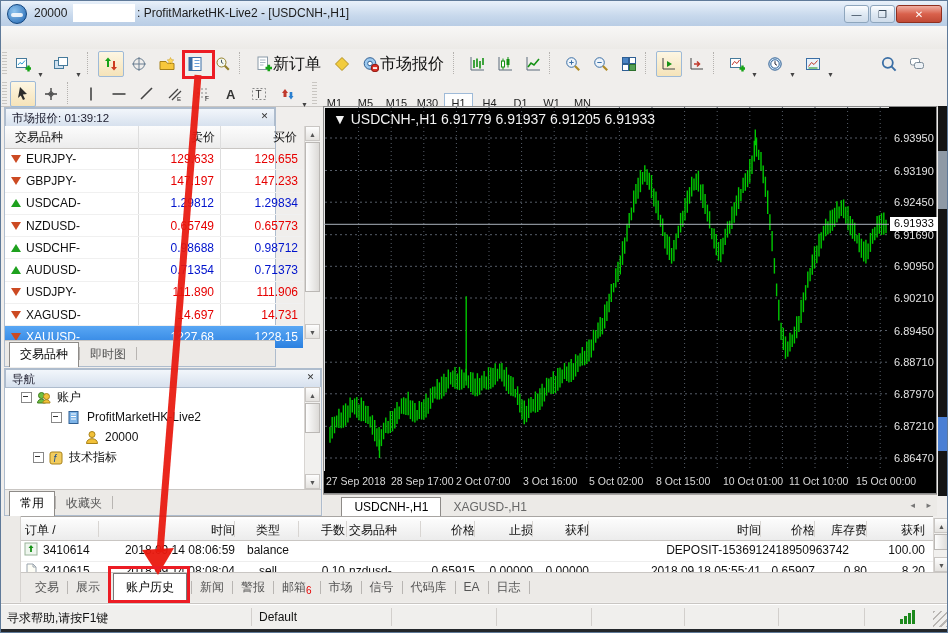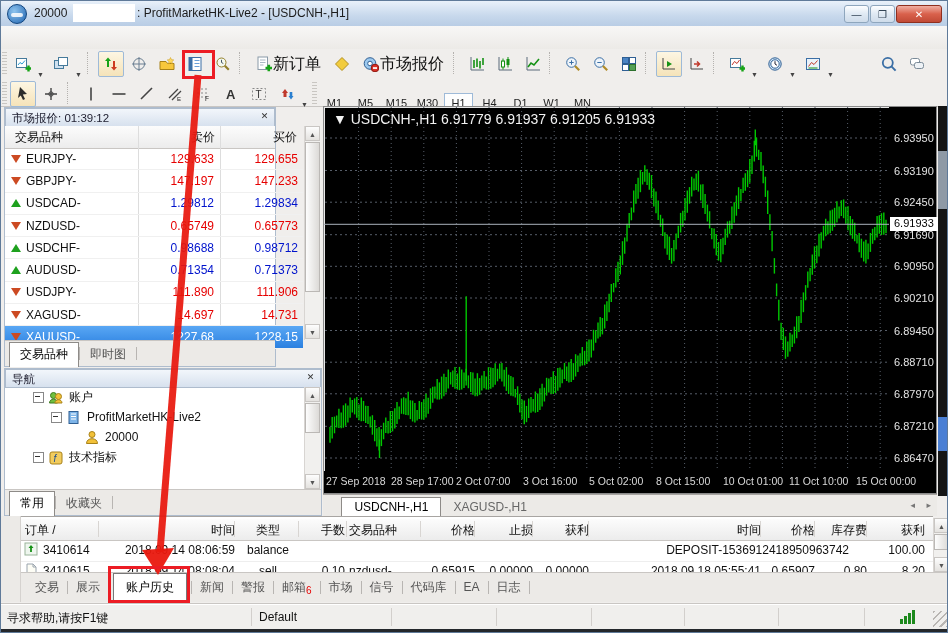--- a/index.html
+++ b/index.html
@@ -383,21 +383,21 @@
     </div>
     <div class="ptabs" id="mw-tabs"><span class="ptab active">交易品种</span><span class="tt-sep"></span><span class="ptab">即时图</span><span class="tt-sep"></span></div>
   </div>
 
   <div id="nav-panel" class="abs">
     <div class="panel-title">
       <span>导航</span>
       <span class="panel-x">✕</span>
     </div>
     <div id="nav-tree">
-        <div class="nav-item" style="padding-left: 28px;">
+        <div class="nav-item" style="padding-left: 16px;">
           <span class="expander"></span>
           <span class="nav-ico"><svg width="16" height="15" viewBox="0 0 16 15">
               <circle cx="5.5" cy="5.5" r="3" fill="#6fbf3f" stroke="#3d7a1e"></circle>
               <circle cx="10.5" cy="6.5" r="3" fill="#f2c138" stroke="#a8821a"></circle>
               <path d="M1.5 13c0-2.5 2-3.8 4-3.8s4 1.3 4 3.8z" fill="#6fbf3f" stroke="#3d7a1e"></path>
               <path d="M6.8 13c.3-2.2 2-3.3 3.7-3.3s3.5 1.2 3.5 3.3z" fill="#f2c138" stroke="#a8821a"></path>
             </svg></span>
           <span>账户</span>
         </div>
         <div class="nav-item" style="padding-left: 46px;">

